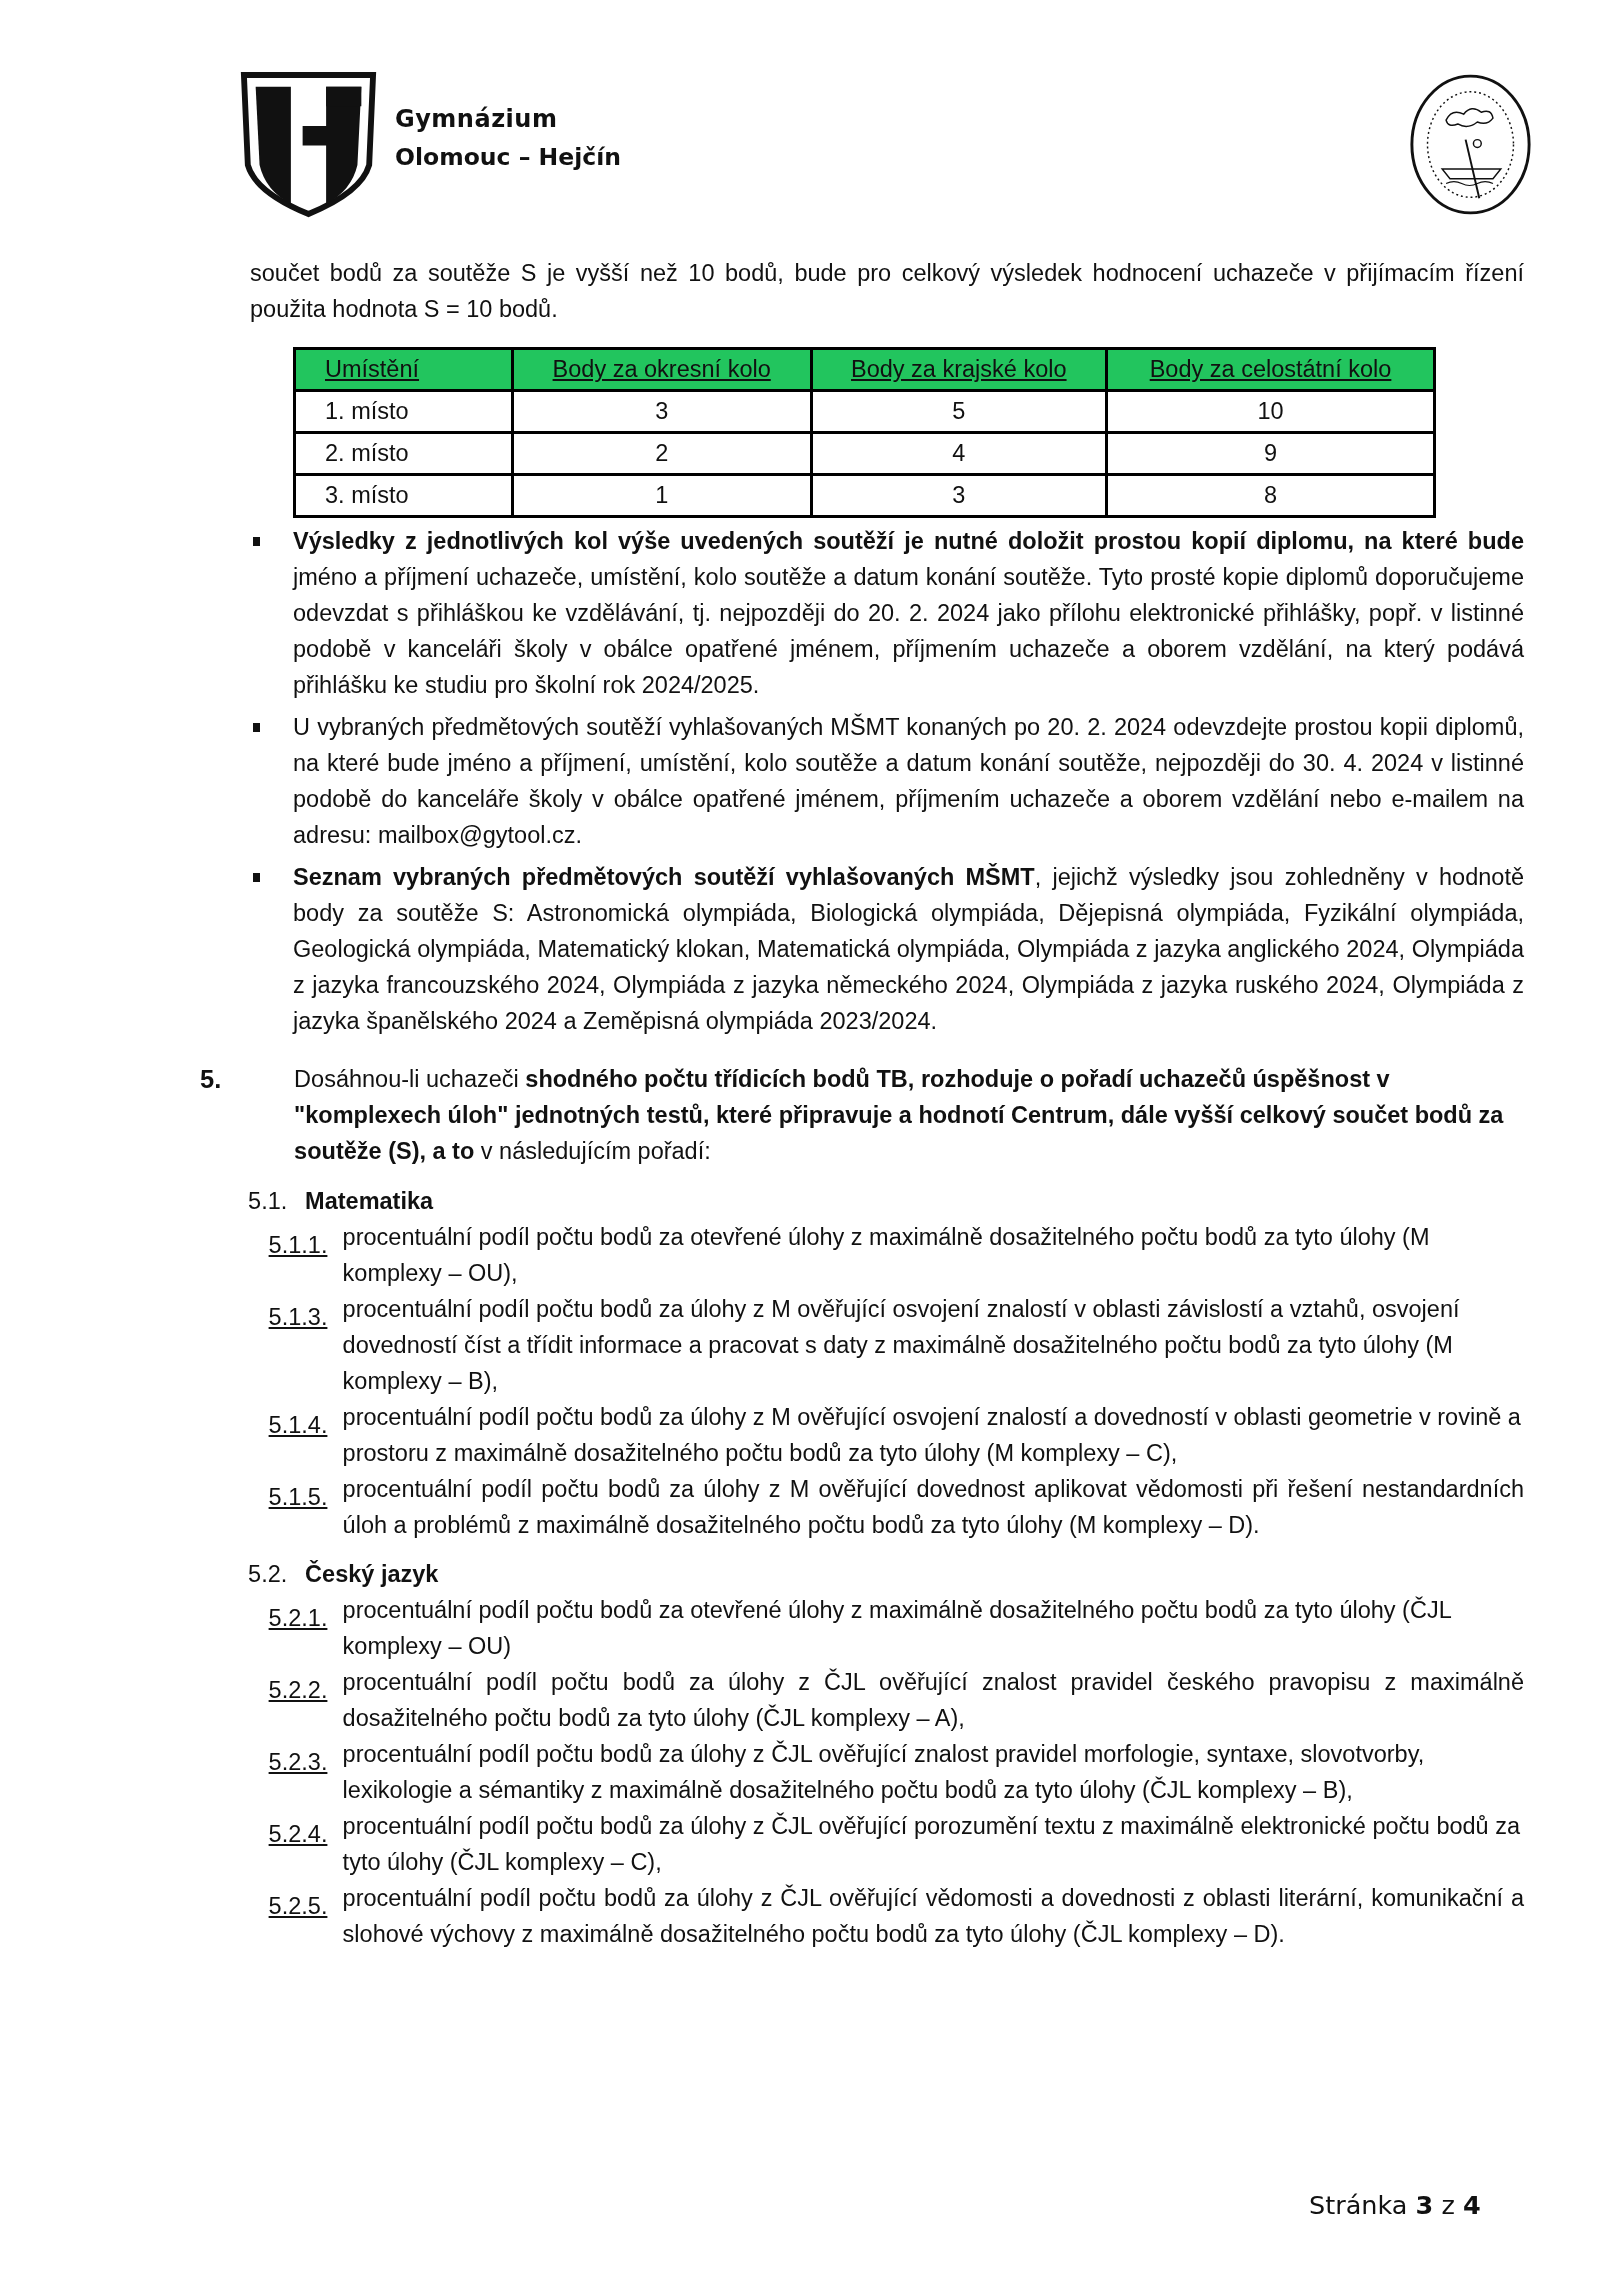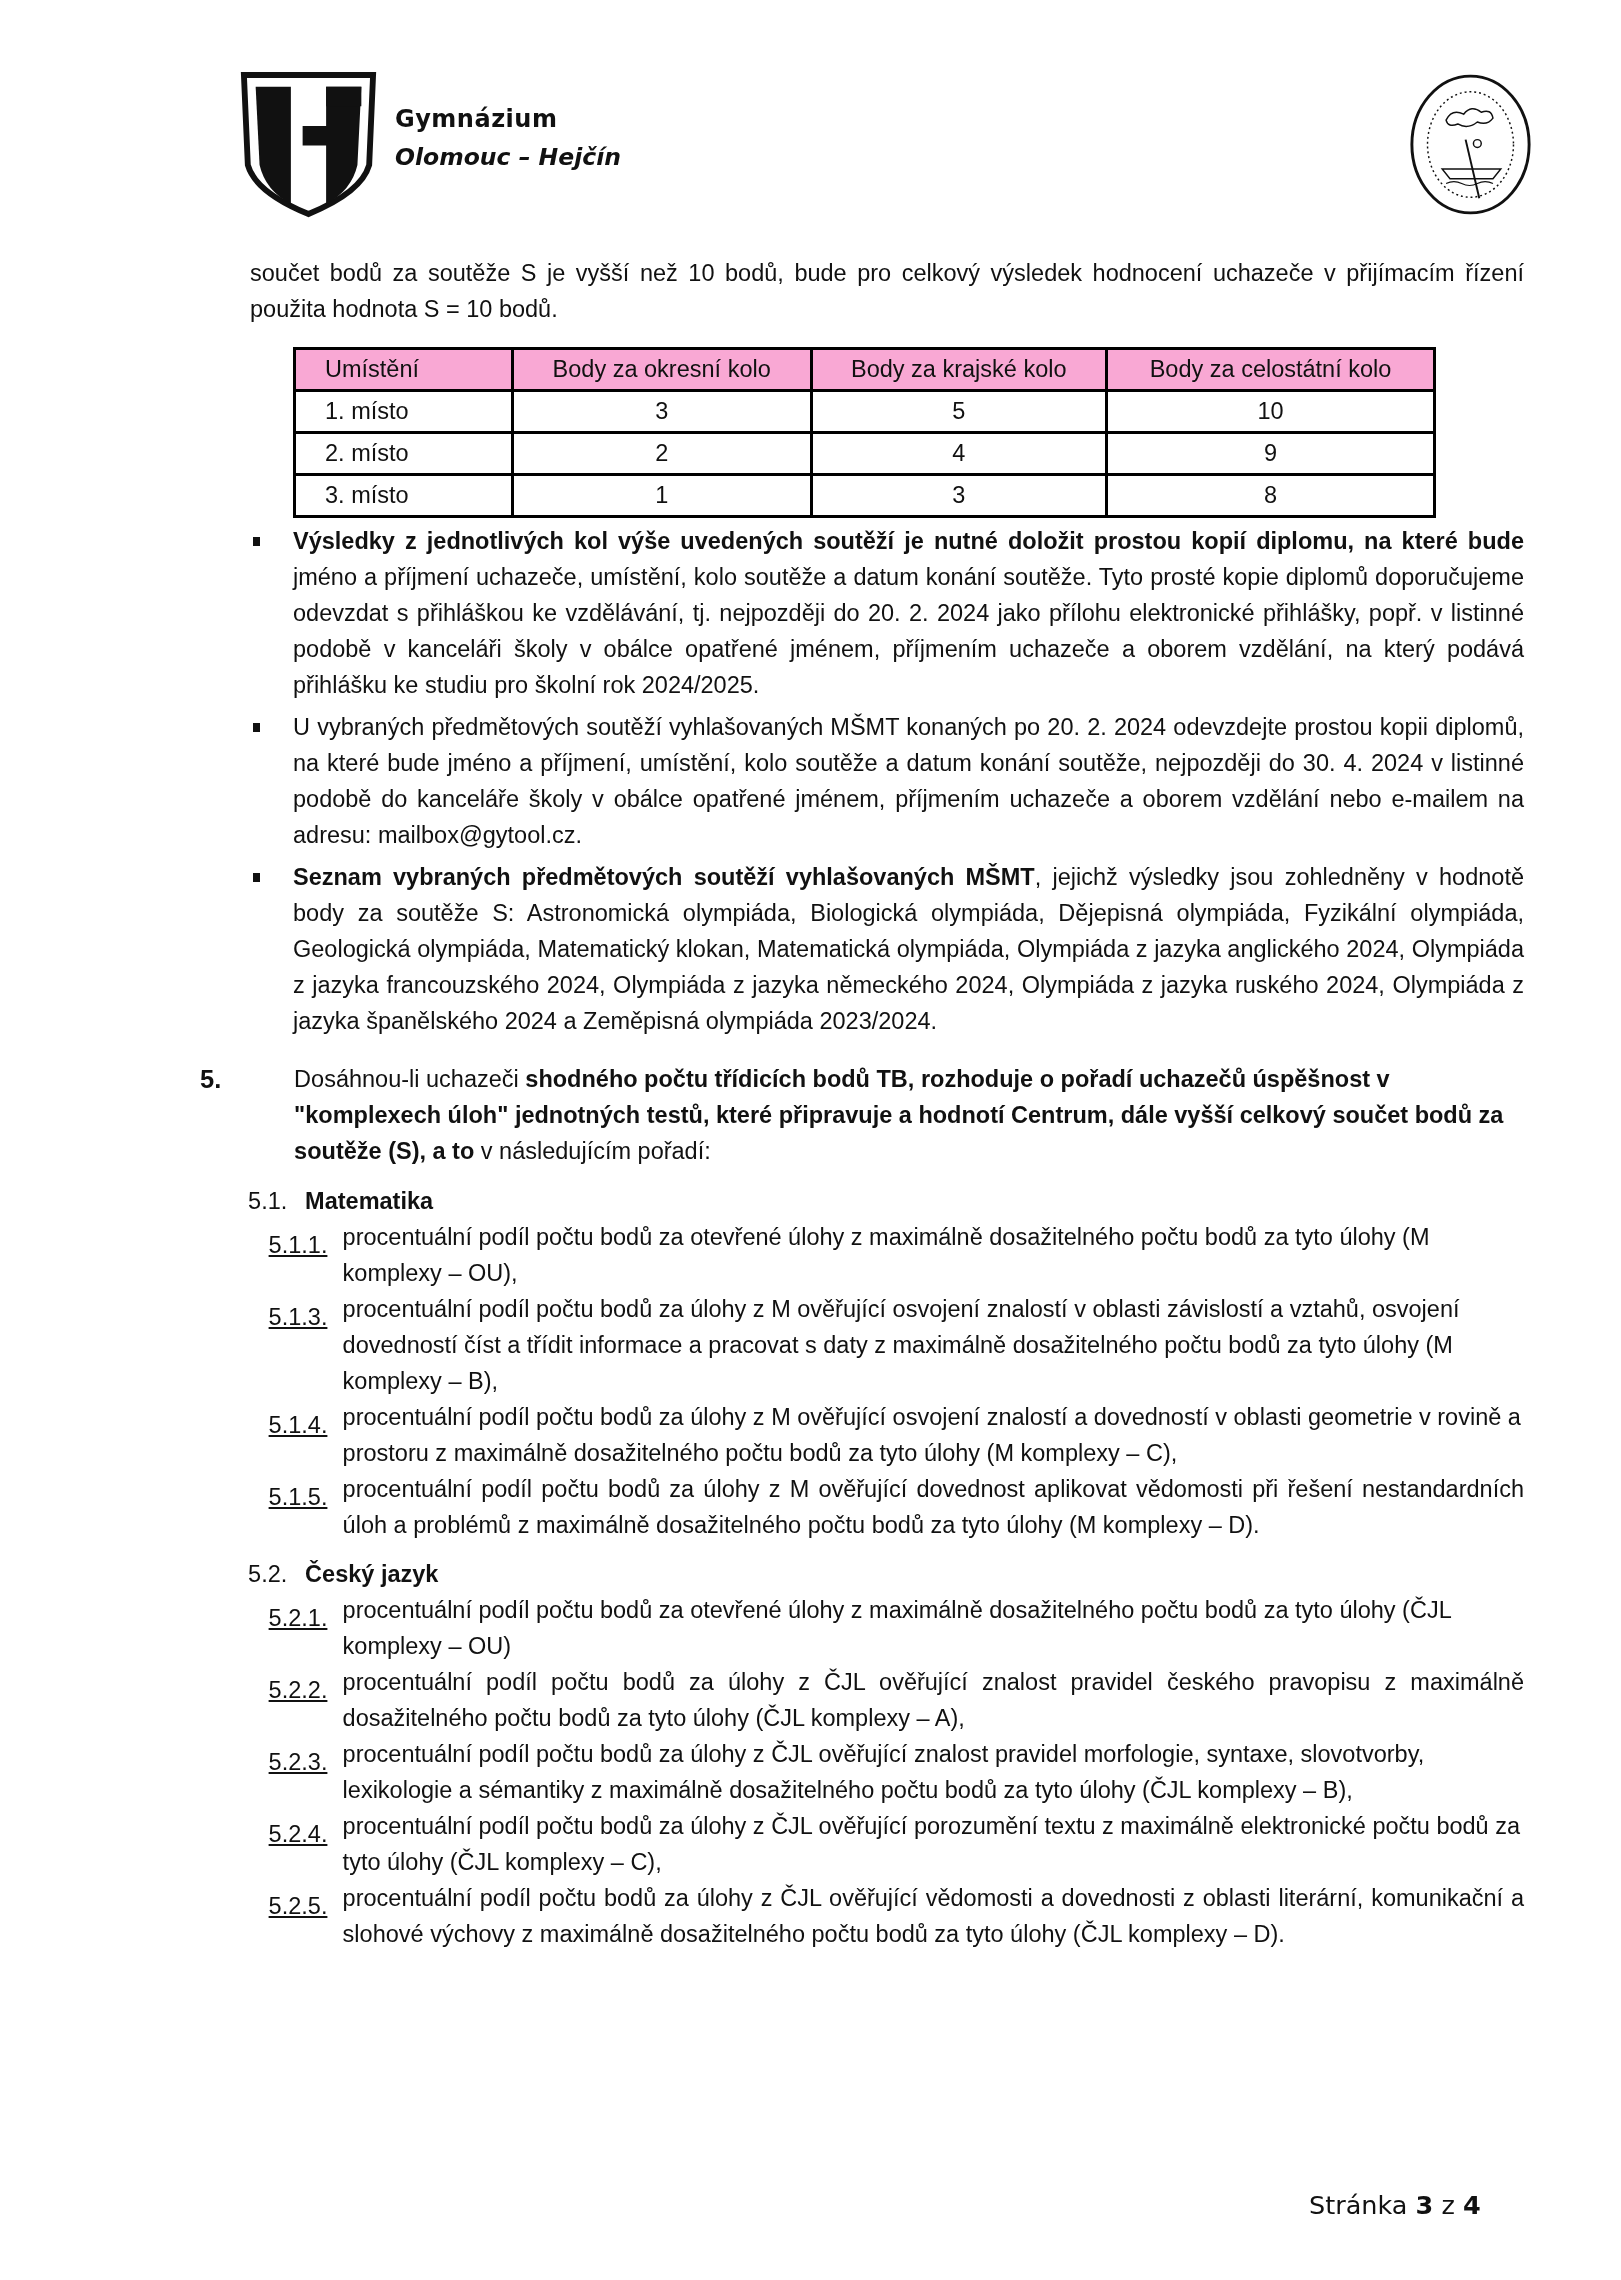--- a/index.html
+++ b/index.html
@@ -2,31 +2,31 @@
 <html><head>
 <meta charset="utf-8">
 <style>
   html, body { margin: 0; padding: 0; background: #ffffff; }
   body { width: 1621px; height: 2281px; position: relative; overflow: hidden;
          font-family: "Liberation Sans", sans-serif; color: #111; }
   .header { position: absolute; left: 240px; top: 61px; width: 1294px; height: 167px; }
   .shield { position: absolute; left: 0; top: 9.8px; width: 137px; height: 147px; }
   .brand { position: absolute; left: 155px; top: 37px; font-family: "DejaVu Sans", sans-serif; font-weight: bold; }
   .brand .b1 { font-size: 24px; letter-spacing: 0.5px; line-height: 43px; }
-  .brand .b2 { font-size: 23.5px; line-height: 33px; font-style: italic; }
+  .brand .b2 { font-size: 23.5px; line-height: 33px; }
   .seal { position: absolute; right: 0px; top: 9.8px; width: 127px; height: 147px; }
 
   .content { position: absolute; left: 250px; top: 255px; width: 1274px;
              font-size: 23.5px; line-height: 36px; }
   p { margin: 0; }
   .just { text-align: justify; }
 
   table.pts { border-collapse: collapse; margin: 19.6px 0 5.9px 43px; width: 1143px; font-size: 23.5px; }
   table.pts td, table.pts th { border: 3.9px solid #000; height: 39px; padding: 0 9.8px; font-weight: normal; }
-  table.pts th { background: #f9a8d4; text-align: center; }
+  table.pts th { background: #22c55e; text-align: center; text-decoration: underline; }
   table.pts th:first-child { text-align: left; padding-left: 29px; width: 176px; }
   table.pts td { text-align: center; }
   table.pts td:first-child { text-align: left; padding-left: 29px; }
 
   .bullet { position: relative; padding-left: 43px; margin-top: 5.9px; }
   .bullet .sq { position: absolute; left: 2.9px; top: 13.7px; width: 6.9px; height: 8.8px; background: #111; }
 
   .sec5 { position: relative; padding-left: 47px; margin-top: 21.6px; }
   .sec5 .num { position: absolute; left: -91px; top: 0; font-weight: bold; font-size: 25.5px; }
   .sub { margin-top: 13.7px; padding-left: 0; position: relative; }

